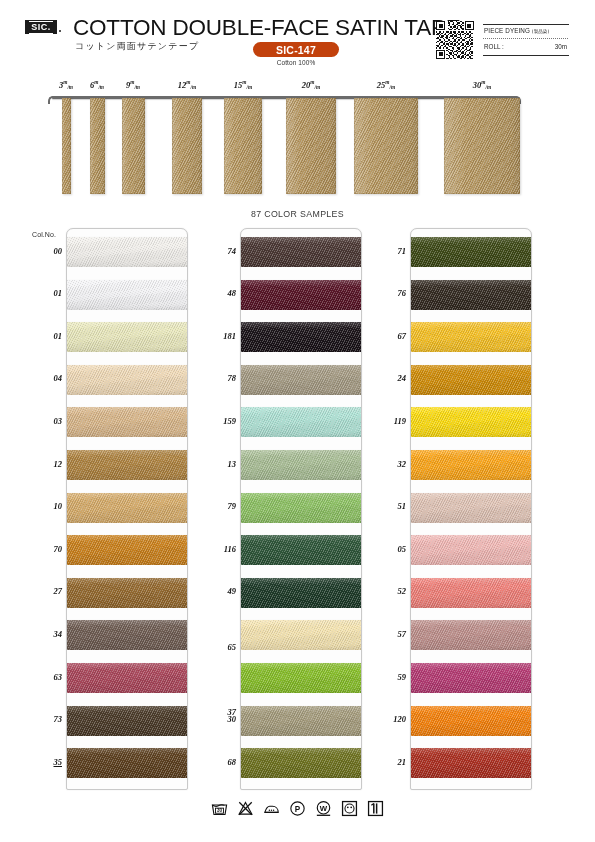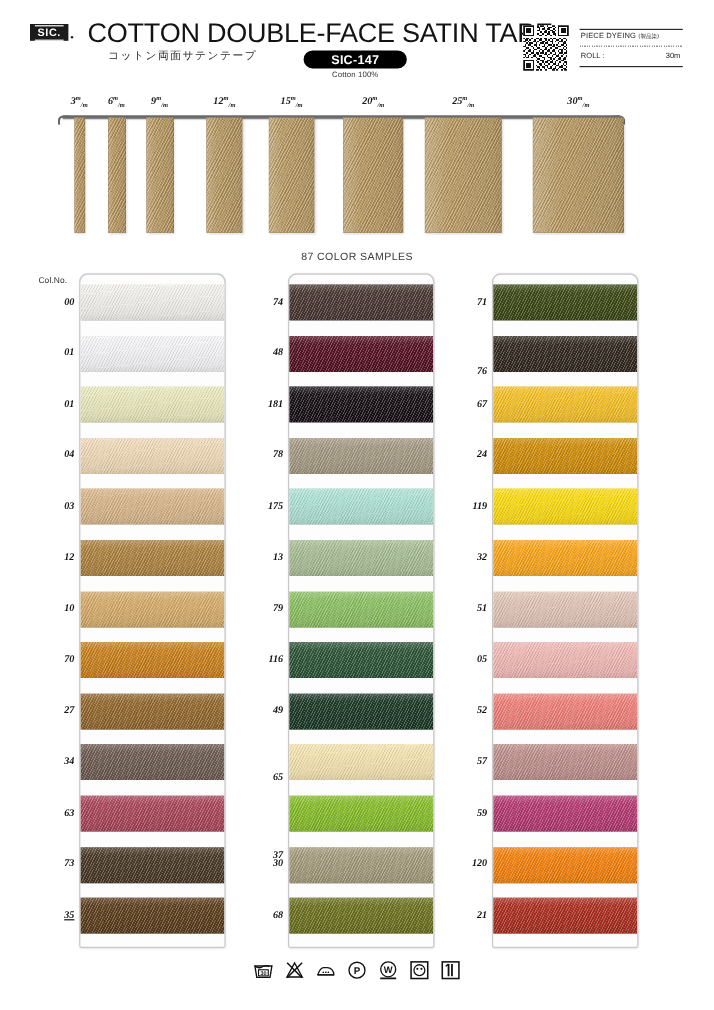--- a/index.html
+++ b/index.html
@@ -30,29 +30,29 @@
   }
   #sic-logo-dot{position:absolute;left:59px;top:30px;width:2px;height:2px;background:#1b1b1b;border-radius:50%;}
 
   #title-main{
     position:absolute;left:73px;top:15px;
     font-size:22.5px;font-weight:400;letter-spacing:-0.2px;
     color:#131313;white-space:nowrap;
     font-family:"Liberation Sans",sans-serif;
   }
   #title-jp{
-    position:absolute;left:90px;top:40px;
+    position:absolute;left:75px;top:40px;
     font-size:9px;letter-spacing:1.2px;color:#2a2a2a;white-space:nowrap;
     font-family:"DejaVu Sans",sans-serif;
   }
 
   #code-badge{
     position:absolute;left:253px;top:42px;
     width:86px;height:15px;border-radius:7.5px;
-    background:#000000;color:#fff;
+    background:#c2410c;color:#fff;
     font-size:10.5px;font-weight:bold;letter-spacing:.2px;
     display:flex;align-items:center;justify-content:center;
   }
   #composition{
     position:absolute;left:253px;top:59px;width:86px;
     text-align:center;font-size:6.5px;color:#333;letter-spacing:.1px;
   }
 
   
   #qr{position:absolute;left:436px;top:21px;width:38px;height:38px;}
@@ -469,31 +469,31 @@
     <div class="num num-1" style="top: 543.7px;">70</div>
     <div class="num num-1" style="top: 586.3px;">27</div>
     <div class="num num-1" style="top: 628.9px;">34</div>
     <div class="num num-1" style="top: 671.5px;">63</div>
     <div class="num num-1" style="top: 714.1px;">73</div>
     <div class="num num-1" style="top: 756.7px; text-decoration: underline;">35</div>
     <div class="num num-2" style="top: 245.5px;">74</div>
     <div class="num num-2" style="top: 288.1px;">48</div>
     <div class="num num-2" style="top: 330.7px;">181</div>
     <div class="num num-2" style="top: 373.3px;">78</div>
-    <div class="num num-2" style="top: 415.9px;">175</div>
+    <div class="num num-2" style="top: 415.9px;">159</div>
     <div class="num num-2" style="top: 458.5px;">13</div>
     <div class="num num-2" style="top: 501.1px;">79</div>
     <div class="num num-2" style="top: 543.7px;">116</div>
     <div class="num num-2" style="top: 586.3px;">49</div>
     <div class="num num-2" style="top: 642px;">65</div>
     <div class="num num-2" style="top: 707px;">37</div>
     <div class="num num-2" style="top: 714.1px;">30</div>
     <div class="num num-2" style="top: 756.7px;">68</div>
     <div class="num num-3" style="top: 245.5px;">71</div>
-    <div class="num num-3" style="top: 304px;">76</div>
+    <div class="num num-3" style="top: 288px;">76</div>
     <div class="num num-3" style="top: 330.7px;">67</div>
     <div class="num num-3" style="top: 373.3px;">24</div>
     <div class="num num-3" style="top: 415.9px;">119</div>
     <div class="num num-3" style="top: 458.5px;">32</div>
     <div class="num num-3" style="top: 501.1px;">51</div>
     <div class="num num-3" style="top: 543.7px;">05</div>
     <div class="num num-3" style="top: 586.3px;">52</div>
     <div class="num num-3" style="top: 628.9px;">57</div>
     <div class="num num-3" style="top: 671.5px;">59</div>
     <div class="num num-3" style="top: 714.1px;">120</div>

